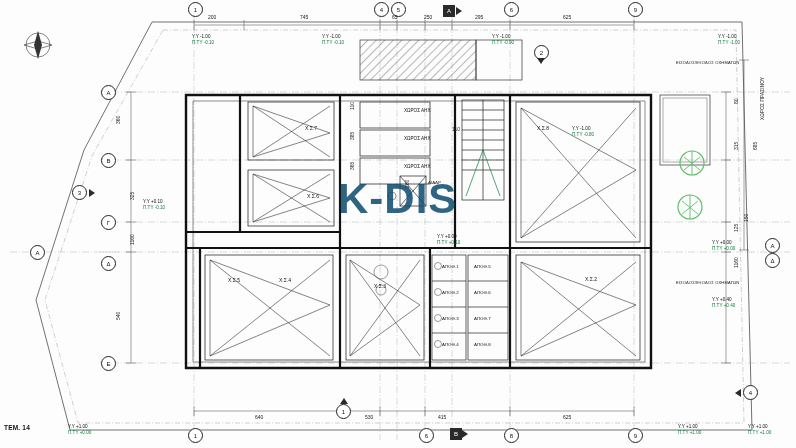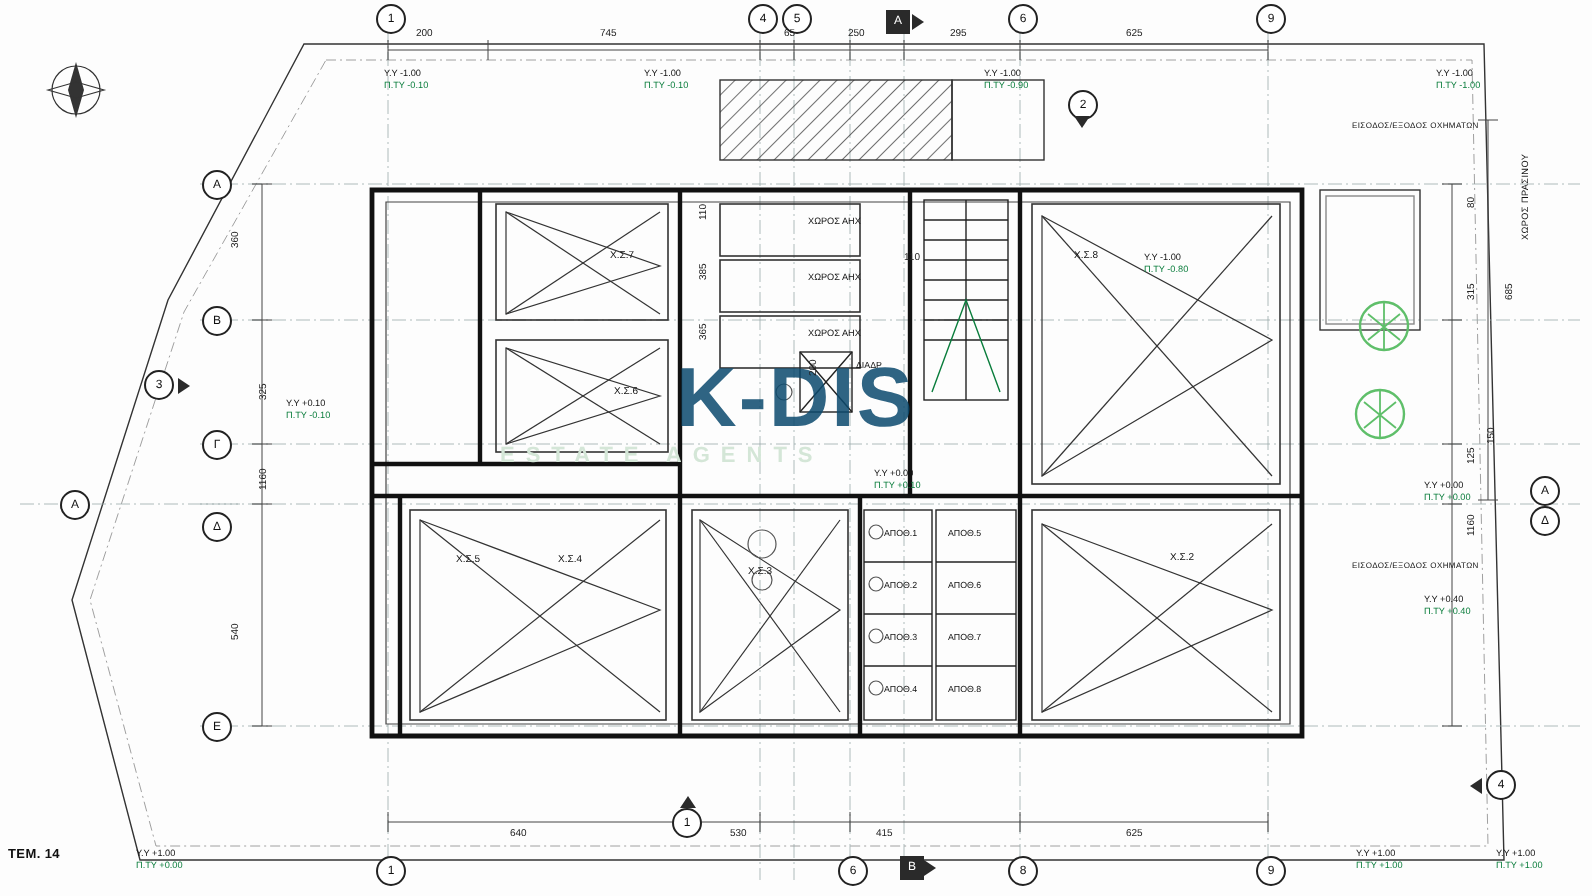--- a/index.html
+++ b/index.html
@@ -200,21 +200,20 @@
     </g>
 
     <g transform="translate(38,45)">
       <circle cx="0" cy="0" r="12" fill="none" stroke="#333" stroke-width="0.6"></circle>
       <path d="M0,-14 L4,0 L0,14 L-4,0 Z" fill="#333"></path>
       <path d="M-14,0 L0,-4 L14,0 L0,4 Z" fill="none" stroke="#333" stroke-width="0.6"></path>
     </g>
   </svg>
 
   <div class="wm">K-DIS</div>
-  <div class="wm2">ESTATE AGENTS</div>
 
   <div class="abs grid-bub" style="left:188px;top:2px">1</div>
   <div class="abs grid-bub" style="left:374px;top:2px">4</div>
   <div class="abs grid-bub" style="left:391px;top:2px">5</div>
   <div class="abs grid-bub" style="left:504px;top:2px">6</div>
   <div class="abs grid-bub" style="left:628px;top:2px">9</div>
 
   <div class="abs grid-bub" style="left:188px;top:428px">1</div>
   <div class="abs grid-bub" style="left:419px;top:428px">6</div>
   <div class="abs grid-bub" style="left:504px;top:428px">8</div>

